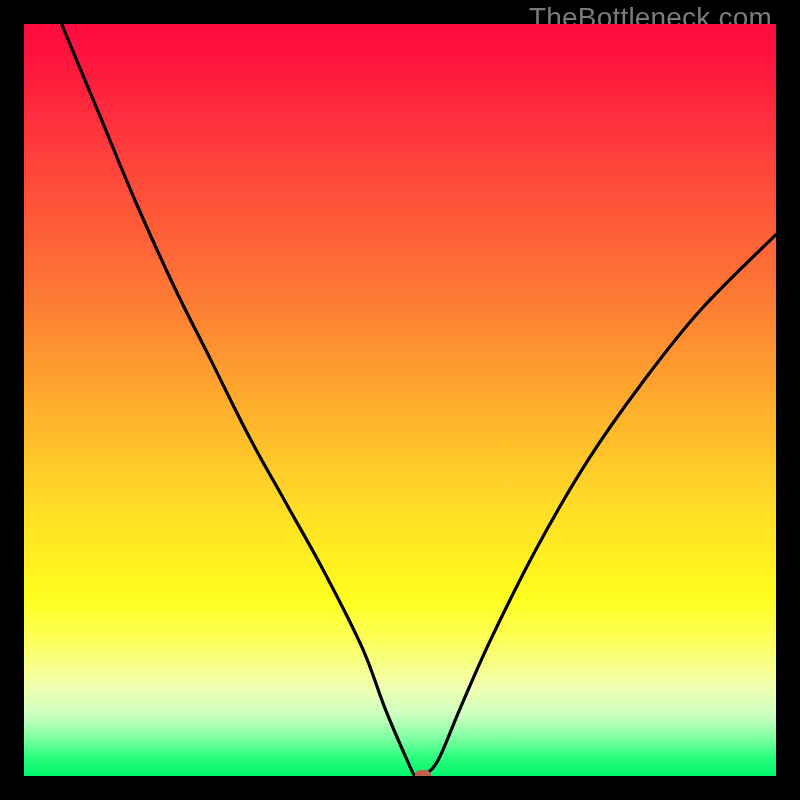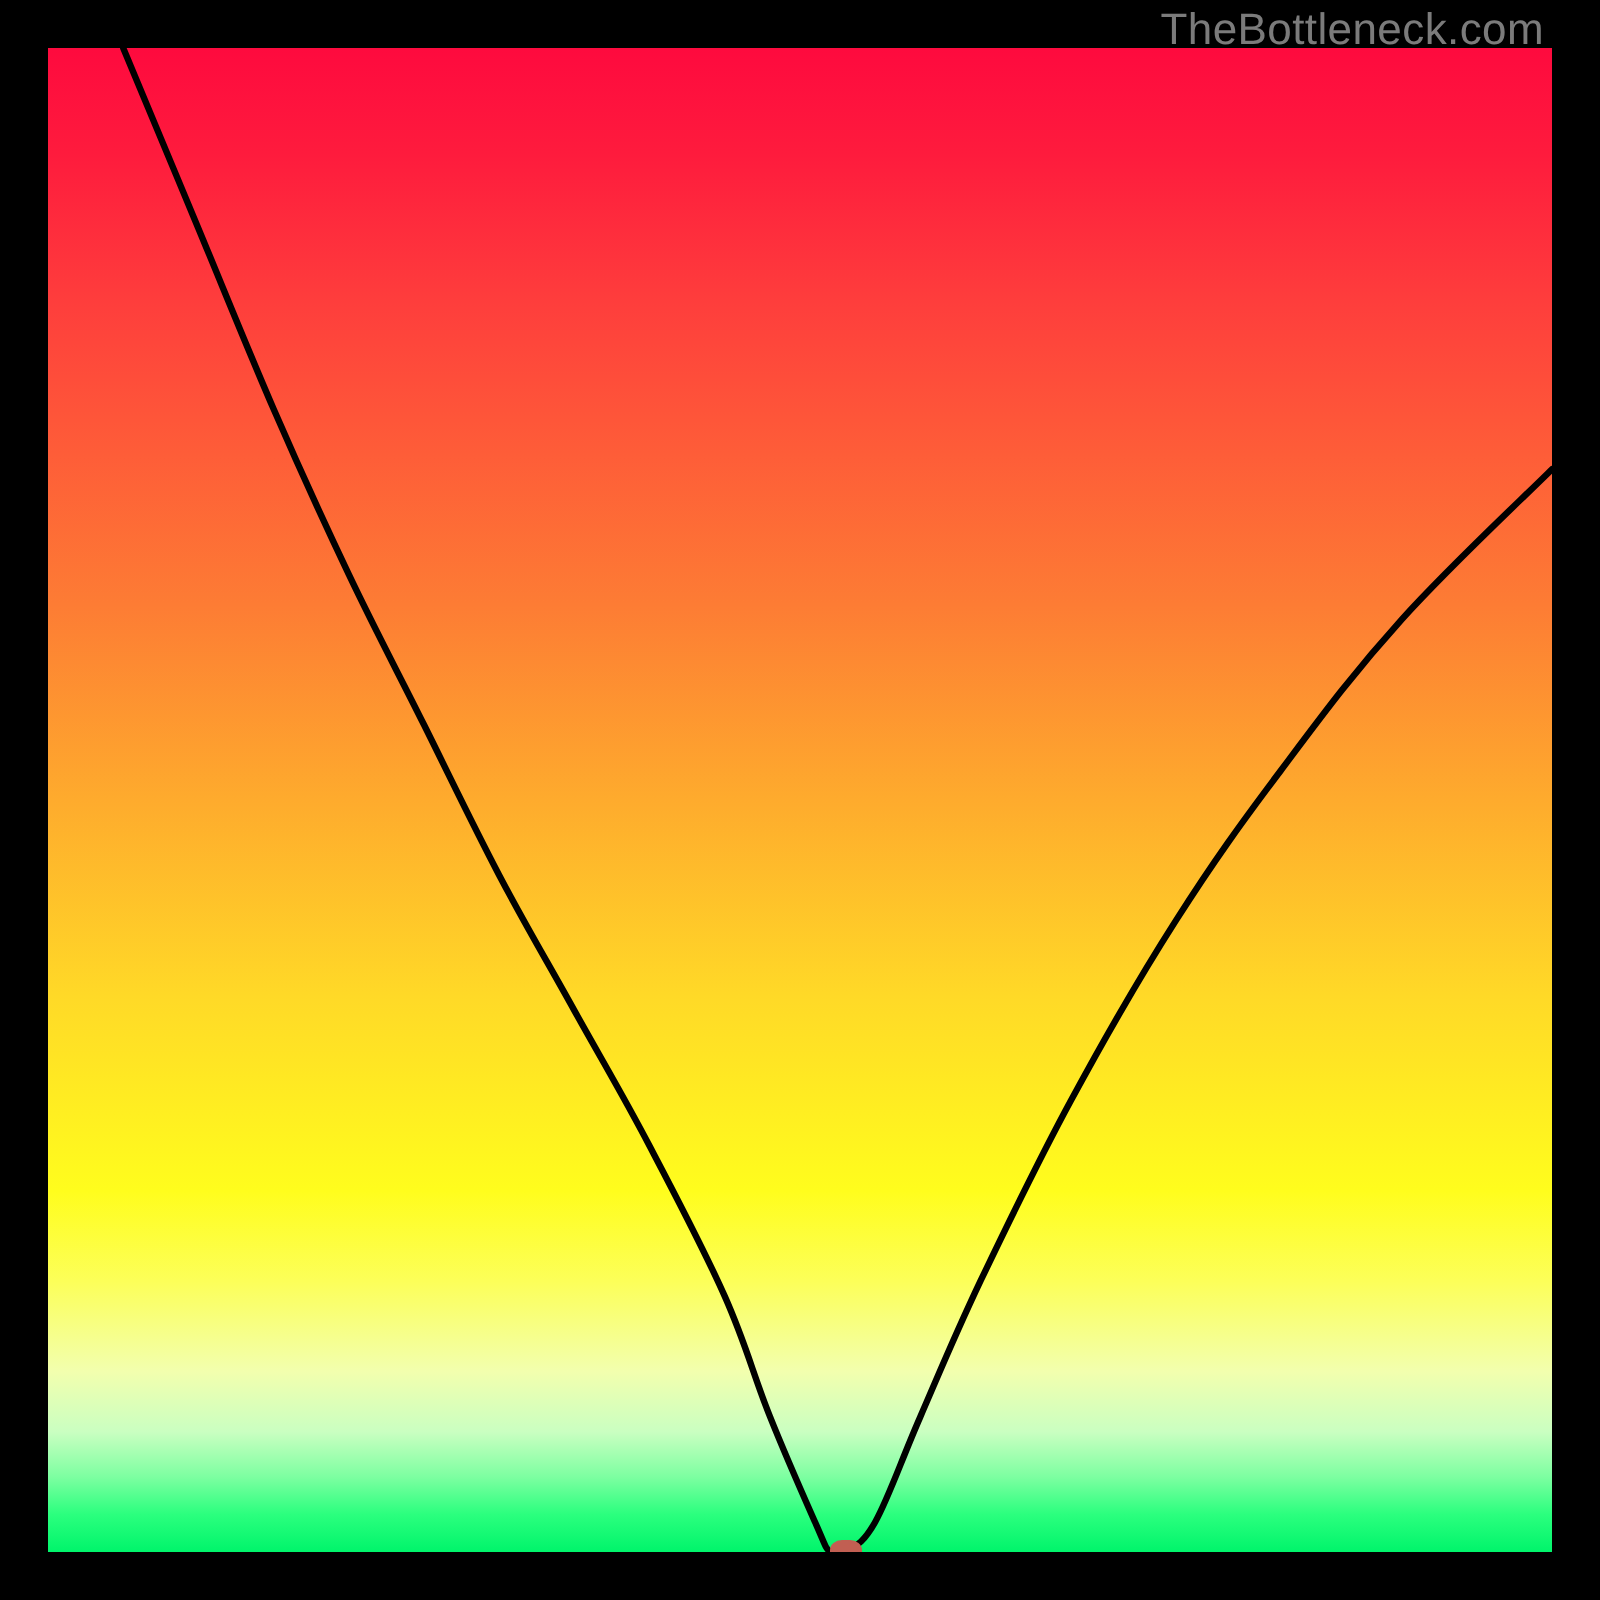--- a/index.html
+++ b/index.html
@@ -45,21 +45,21 @@
       #7dffa1 95%,
       #2bff7e 97.5%,
       #00f46b 100%
     );
   }
   .watermark {
     position: absolute;
     top: 2px;
     right: 28px;
     color: #7b7b7b;
-    font-size: 22px;
+    font-size: 28px;
     font-weight: 500;
     letter-spacing: 0.2px;
     user-select: none;
   }
   svg.curve {
     position: absolute;
     inset: 0;
   }
   .marker {
     position: absolute;

